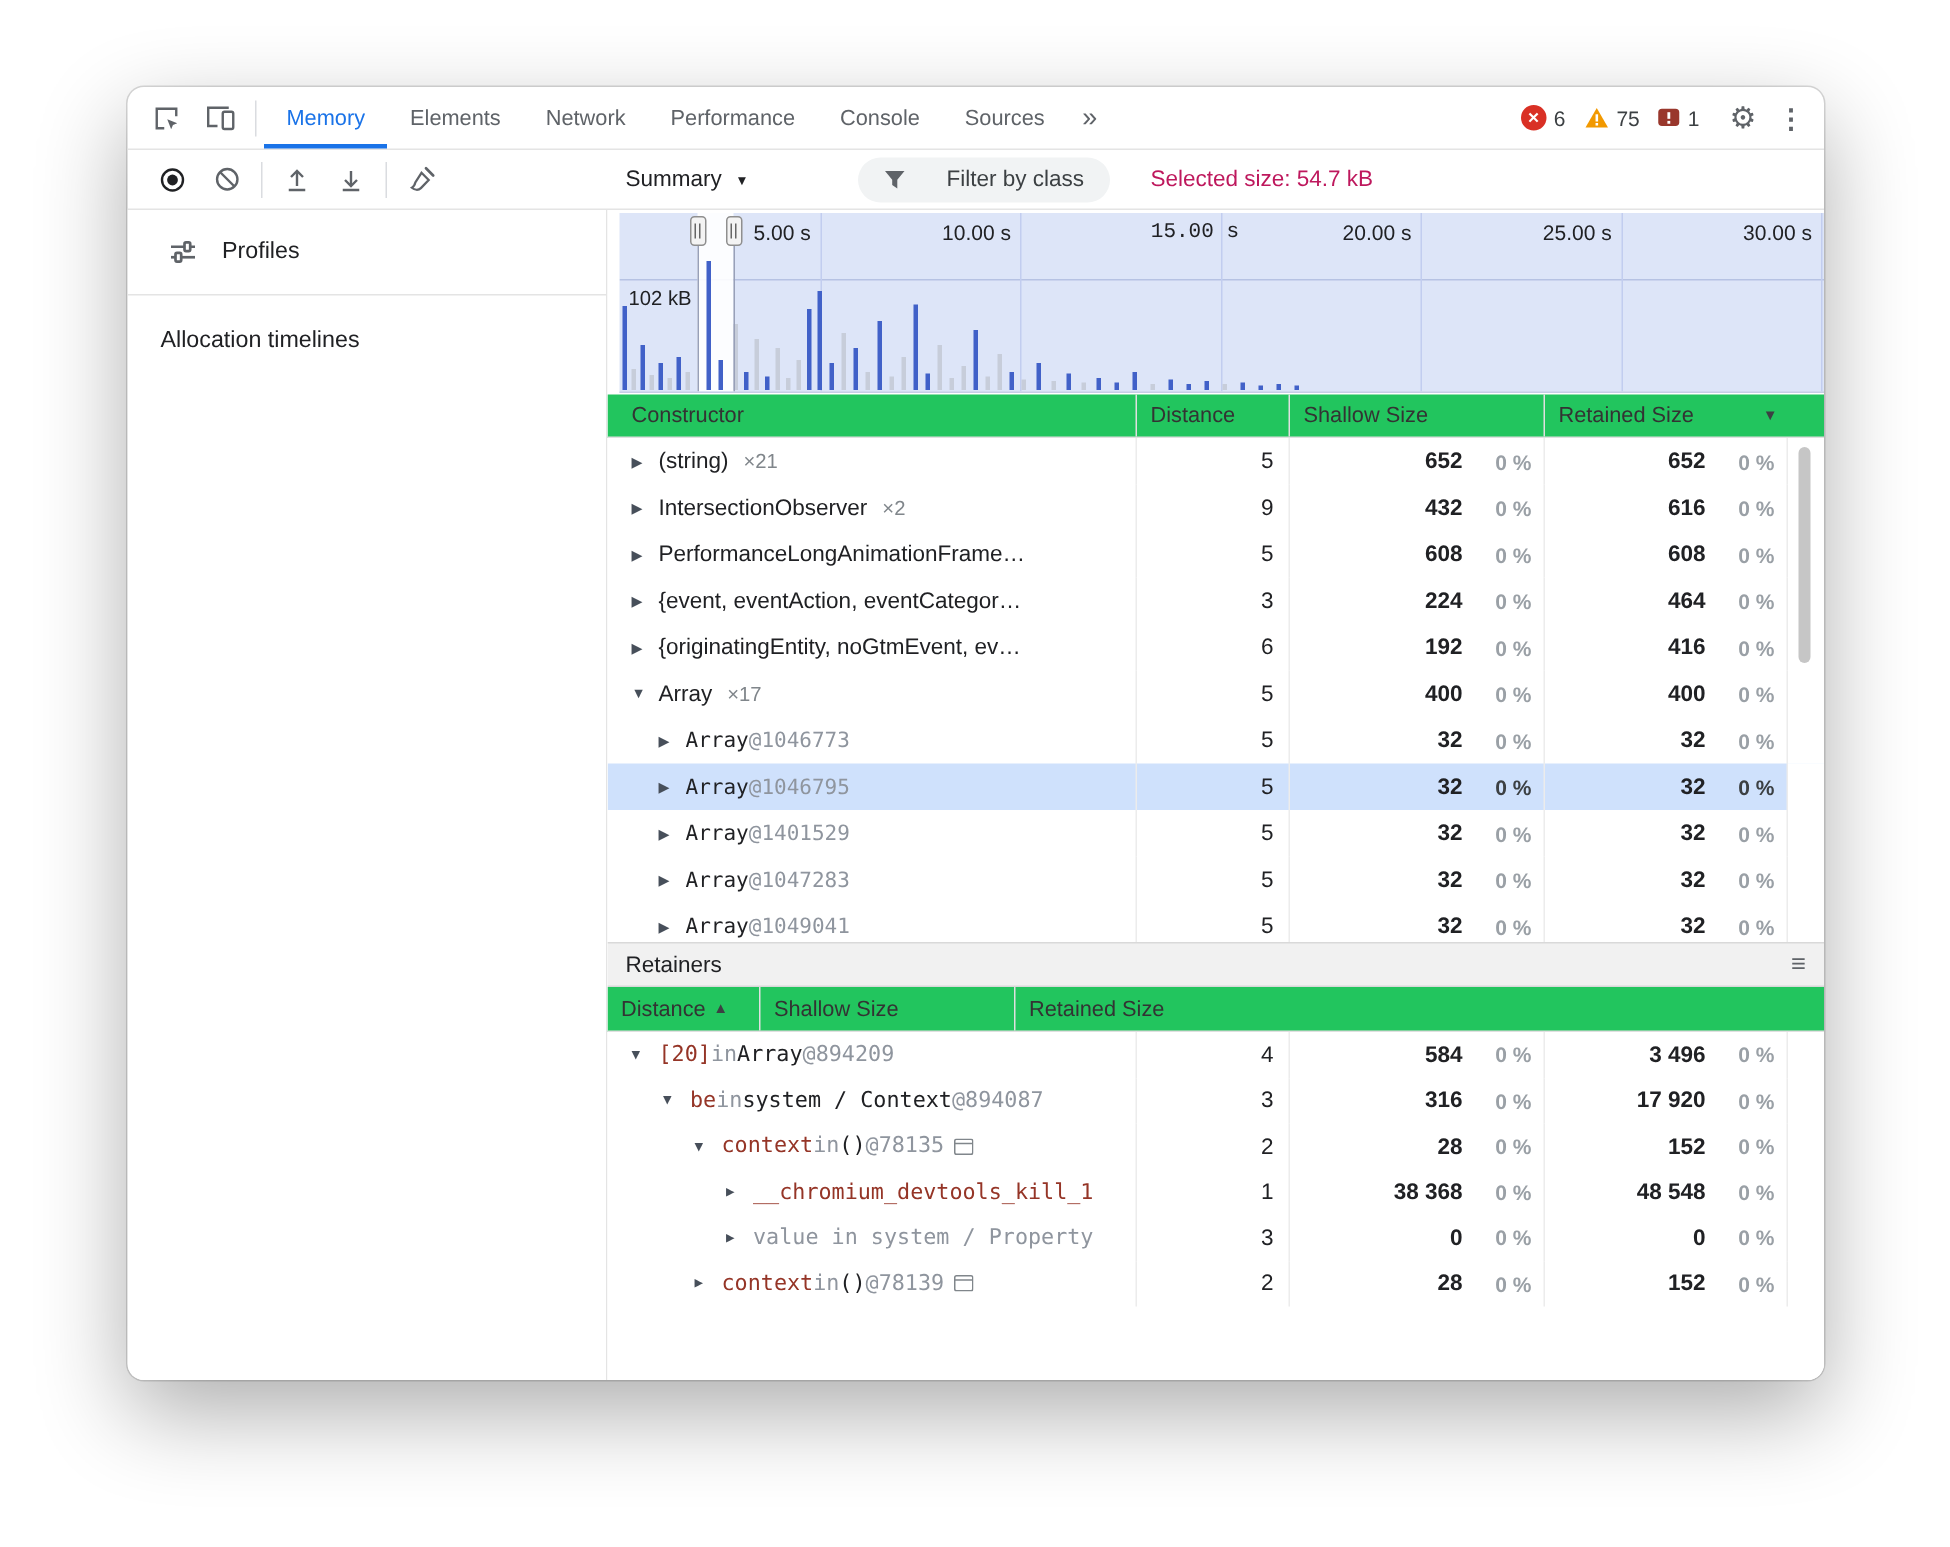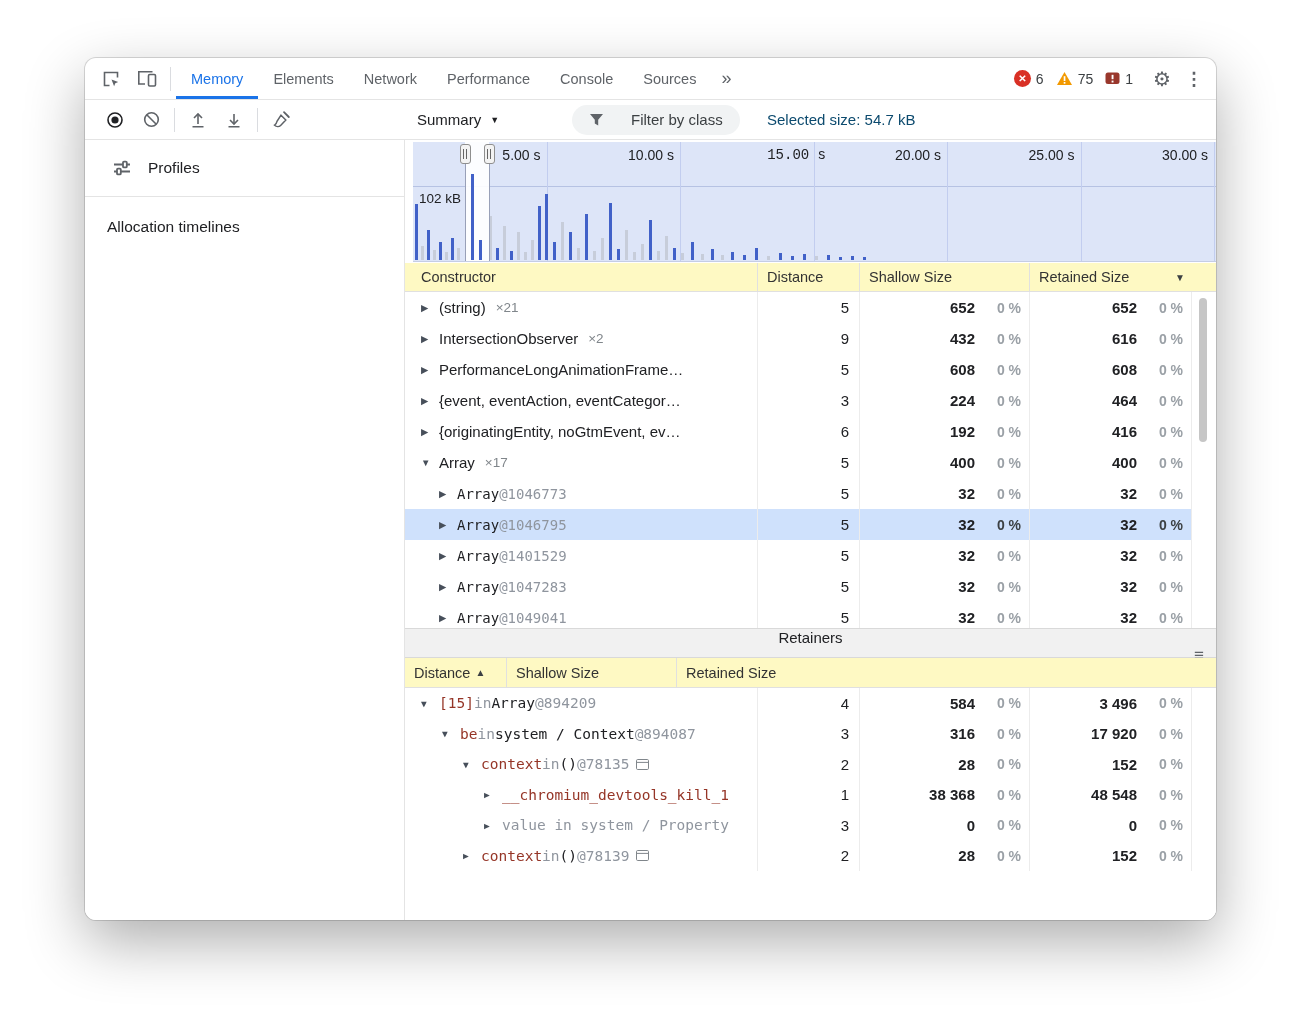--- a/index.html
+++ b/index.html
@@ -36,21 +36,21 @@
   .gear { font-size: 20px; color: #5f6368; width: 34px; text-align: center; }
   .kebab { font-size: 18px; color: #5f6368; width: 20px; text-align: center; font-weight: bold; }
 
   
   .memtoolbar { flex: none; height: 40px; position: relative; display: flex; align-items: center;
     border-bottom: 1px solid #e4e4e4; padding-left: 12px; }
   .summary { position: absolute; left: 332px; display: flex; align-items: center; gap: 9px; font-size: 15px; }
   .caret { font-size: 9px; color: #202124; }
   .filter-pill { position: absolute; left: 487px; height: 30px; border-radius: 15px; background: #f1f3f4;
     display: flex; align-items: center; gap: 27px; padding: 0 17px; font-size: 15px; color: #3c4043; }
-  .selsize { position: absolute; left: 682px; font-size: 15px; color: #0c4a6e; }
+  .selsize { position: absolute; left: 682px; font-size: 15px; color: #be185d; }
 
   
   .bodyrow { flex: 1; display: flex; min-height: 0; }
   .sidebar { width: 320px; flex: none; border-right: 1px solid #e4e4e4; background: #fff; }
   .profiles-row { height: 57px; display: flex; align-items: center; gap: 16px; padding-left: 27px;
     border-bottom: 1px solid #e4e4e4; font-size: 15.5px; color: #202124; }
   .alloc-label { margin: 21px 0 0 22px; font-size: 15.5px; color: #202124; }
   .snapshot { margin: 17px 8px 0 3px; height: 37px; border-radius: 10px; background: #d3e3fd;
     display: flex; align-items: center; gap: 13px; padding-left: 19px; font-size: 15px; color: #0b57d0; }
 
@@ -64,21 +64,21 @@
   .tl-scaleline { position: absolute; left: 0; right: 0; bottom: 74px; height: 1px; background: rgba(110,130,190,.35); }
   .tl-scalelabel { position: absolute; left: 6px; bottom: 55px; font-size: 13.5px; color: #202124; }
   .tl-selection { position: absolute; top: 0; bottom: 0; background: rgba(255,255,255,.9); }
   .tl-bar { position: absolute; bottom: 1px; width: 3px; }
   .tl-guide { position: absolute; top: 21px; bottom: 0; width: 1px; background: #98a0b8; }
   .tl-handle { position: absolute; top: 2px; width: 11px; height: 20px; background: #f3f3f3;
     border: 1px solid #8f8f8f; border-radius: 3px; display: flex; align-items: center; justify-content: center; gap: 2px; }
   .tl-handle i { width: 1px; height: 10px; background: #666; display: block; }
 
   
-  .header-row { display: flex; background: #fef9c3; border-bottom: 1px solid #e0e0e0; font-size: 14.5px; color: #333; }
+  .header-row { display: flex; background: #22c55e; border-bottom: 1px solid #e0e0e0; font-size: 14.5px; color: #333; }
   .hcell { display: flex; align-items: center; padding: 0 9px; border-right: 1px solid #e0e0e0; height: 100%; }
   .hcell.c-name { flex: 1; min-width: 0; padding-left: 16px; }
   .c-dist { width: 102px; flex: none; }
   .c-shal { width: 170px; flex: none; }
   .c-ret  { width: 162px; flex: none; }
   .hcell.c-ret-h { width: 186px; flex: none; border-right: none; }
   .c-gut  { width: 24px; flex: none; background: #fff; height: 100%; }
   .sort { font-size: 10px; color: #3c4043; margin-left: 5px; }
   .sort.desc { margin-left: auto; margin-right: 22px; }
 
@@ -97,21 +97,21 @@
   .row.selected .p { color: #3c4043; }
   .tw { width: 18px; flex: none; font-size: 9.5px; color: #474f5a; text-align: left; }
   .ind { flex: none; display: block; height: 1px; }
   .mono { font-family: "DejaVu Sans Mono", monospace; font-size: 14px; }
   .idref { color: #8f959e; }
   .mult { margin-left: 10px; color: #80868b; font-size: 13.5px; }
 
   
   .retainers-bar { position: absolute; left: 0; right: 0; top: 488px; height: 30px; background: #f1f1f1;
     border-top: 1px solid #d9d9d9; border-bottom: 1px solid #d9d9d9;
-    display: flex; align-items: center; padding: 0 12px; font-size: 15px; color: #202124; flex-direction: column; }
+    display: flex; align-items: center; padding: 0 12px; font-size: 15px; color: #202124; }
   .hamburger { margin-left: auto; color: #5f6368; font-size: 17px; }
   .ret-header { position: absolute; left: 0; right: 0; top: 518px; height: 30px; }
   .ret-viewport { position: absolute; left: 0; right: 0; top: 548px; bottom: 0; overflow: hidden; background: #fff; }
   .ret-row { height: 30.5px; }
   .ret-name { font-family: "DejaVu Sans Mono", monospace; font-size: 14.5px; }
   .seg-prop { color: #953527; }
   .seg-dim  { color: #8f959e; }
   .seg-obj  { color: #202124; }
   .seg-id   { color: #8f959e; }
   .frame-ic { margin-left: 7px; display: inline-flex; }
@@ -544,21 +544,21 @@
             </div>
             <div class="hcell c-ret-h">
               <span>Retained Size</span>
             </div>
           </div>
         <div class="ret-viewport">
             <div class="row ret-row">
               <div class="bcell c-name ret-name">
                 <span class="ind" style="width: 0px;"></span>
                 <span class="tw">▼</span>
-                <span class="seg-prop">[15]</span>
+                <span class="seg-prop">[20]</span>
                 <span class="seg-dim"> in </span>
                 <span class="seg-obj">Array</span>
                 <span class="seg-id"> @894209</span>
               </div>
               <div class="bcell c-dist">4</div>
               <div class="bcell sizecell c-shal">
                 <span class="v">584</span>
                 <span class="p">0 %</span>
               </div>
               <div class="bcell sizecell c-ret">

